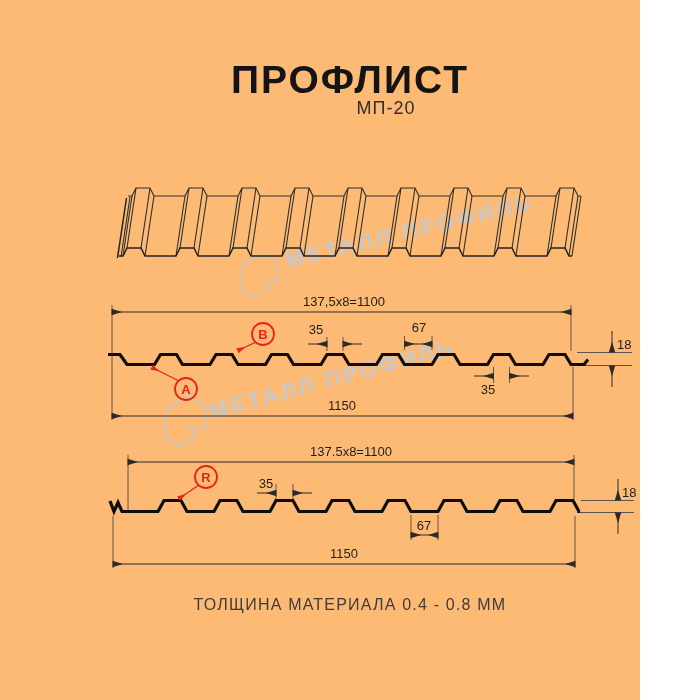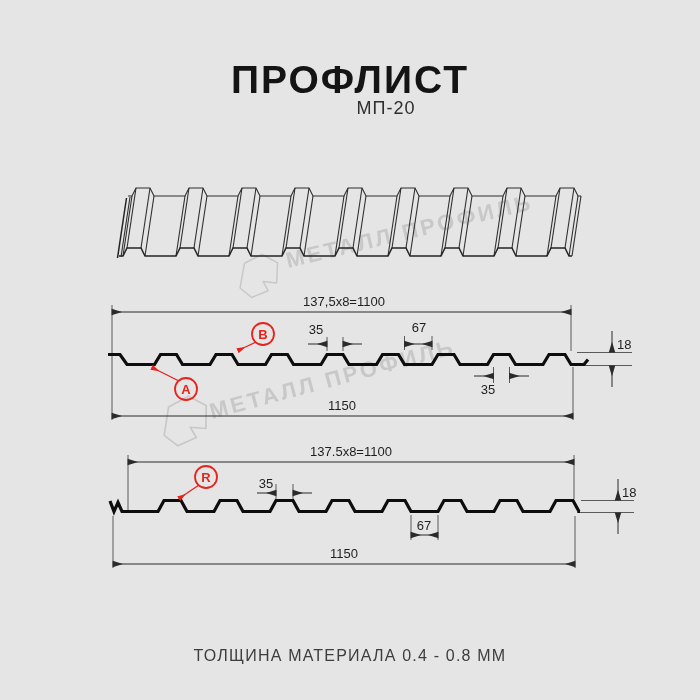--- a/index.html
+++ b/index.html
@@ -4,33 +4,33 @@
 <style>
   :root{
     --red:#e8231c;
     --line:#2b2b2b;
     --profile:#0d0d0d;
     --wm:#c8c8c8;
     --ext:#4a4a4a;
   }
   html,body{margin:0;padding:0;background:#ffffff;}
   #page{
-    position:relative;width:700px;height:700px;background:#e5e5e5;overflow:hidden;
+    position:relative;width:640px;height:700px;background:#fdba74;overflow:hidden;
     font-family:"Liberation Sans","DejaVu Sans",sans-serif;
   }
   .title{
     position:absolute;left:0;top:58px;width:700px;text-align:center;
     font-size:39px;font-weight:700;letter-spacing:2px;color:#141414;
   }
   .subtitle{
     position:absolute;left:0;top:98px;width:700px;text-align:center;
     font-size:18px;font-weight:500;letter-spacing:1px;color:#2e2e2e;padding-left:36px;
   }
   .footer{
-    position:absolute;left:0;top:647px;width:700px;text-align:center;
+    position:absolute;left:0;top:596px;width:700px;text-align:center;
     font-size:16px;font-weight:500;letter-spacing:1.2px;color:#3d3d3d;
   }
   svg{position:absolute;left:0;top:0;}
   .thin{stroke:var(--ext);stroke-width:0.9;fill:none;}
   .dim{stroke:var(--line);stroke-width:1;fill:none;}
   .dimtxt{font-size:13px;fill:#1f1f1f;}
   .p3d{stroke:#2f2f2f;fill:none;stroke-width:1.1;}
   .p3dn{stroke:#242424;fill:none;stroke-width:1.5;}
   .profile{stroke:var(--profile);stroke-width:3.2;fill:none;stroke-linejoin:miter;}
   .redln{stroke:var(--red);stroke-width:1.3;fill:none;}

